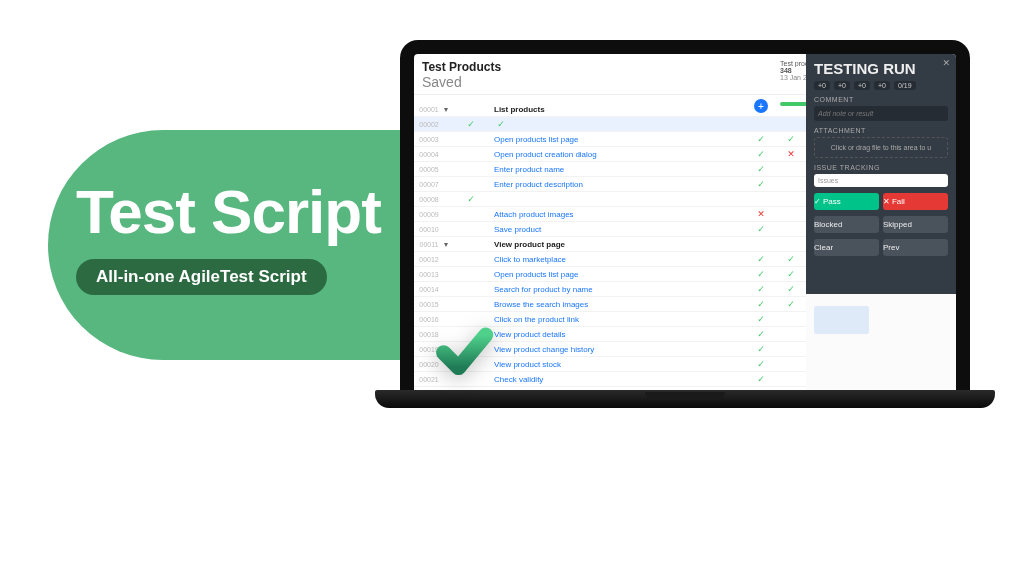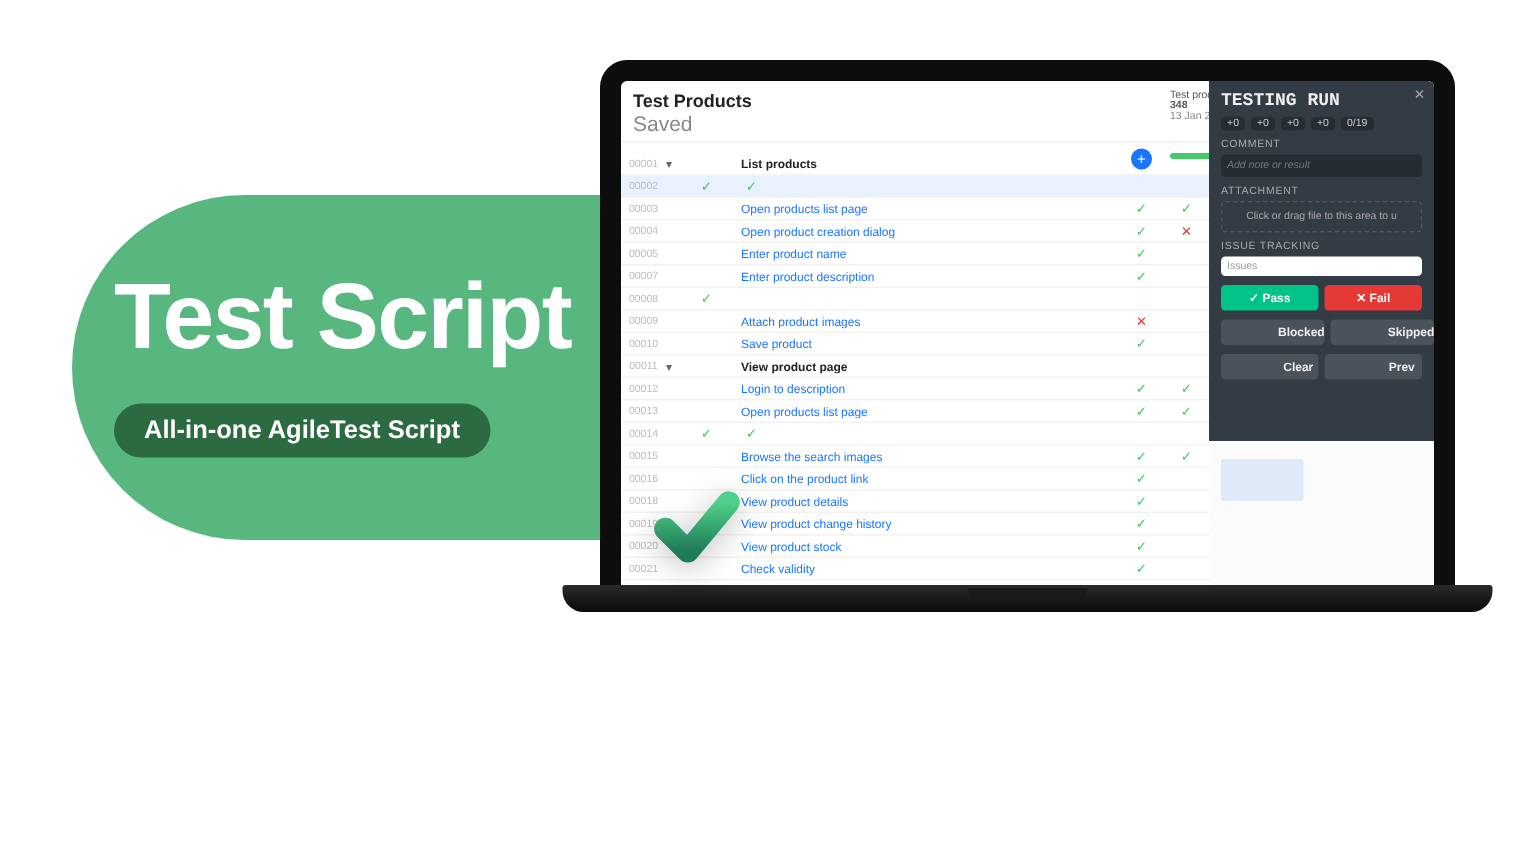--- a/index.html
+++ b/index.html
@@ -9,21 +9,21 @@
     position: absolute;
     left: 48px; top: 130px;
     width: 860px; height: 230px;
     background: #57b77f;
     border-radius: 140px;
     z-index: 1;
   }
   .green-ring { position:absolute; right:38px; top:46px; width:138px; height:138px; border:20px solid #4aa372; border-radius:50%; }
   .hero { position:absolute; left:76px; top:176px; z-index:5; color:#fff; }
   .hero h1 { font-size:62px; font-weight:800; letter-spacing:-1px; }
-  .hero .sub { margin-top:22px; display:inline-block; padding:8px 20px; border-radius:999px; background:#2c6b41; color:#fff; font-size:17px; font-weight:600; }
+  .hero .sub { margin-top:12px; display:inline-block; padding:8px 20px; border-radius:999px; background:#2c6b41; color:#fff; font-size:17px; font-weight:600; }
 
   .laptop {
     position:absolute; left:375px; top:28px; width:620px; height:420px; z-index:4;
   }
   .frame { position:absolute; left:25px; top:0; width:570px; height:365px; background:#0d0d0d; border-radius:18px 18px 4px 4px; padding:14px 14px 6px;margin-top:12px; }
   .screen { width:100%; height:100%; background:#fff; border-radius:4px; overflow:hidden; position:relative; font-size:8px; color:#333; }
   .base { position:absolute; left:0; bottom:40px; width:620px; height:18px; background:linear-gradient(#2a2a2a,#0a0a0a); border-radius:2px 2px 14px 14px; }
   .notch { position:absolute; left:270px; bottom:48px; width:80px; height:8px; background:#1a1a1a; border-radius:0 0 8px 8px; }
 
   .check-badge { position:absolute; left:430px; top:320px; z-index:6; width:68px; height:68px; }
@@ -50,35 +50,35 @@
   .row .id { width:30px; color:#bbb; font-size:7px; text-align:center; }
   .row .chev { width:12px; color:#666; font-size:8px; }
   .row .nm { flex:1; font-size:8px; color:#1976ff; white-space:nowrap; overflow:hidden; text-overflow:ellipsis;padding-left:38px; }
   .row.group .nm { color:#222; font-weight:700; }
   .row .cell { width:30px; text-align:center; font-size:9px; }
   .pass { color:#43c96a; } .fail { color:#e53935; }
   .row.sel { background:#e9f1ff; }
 
   
   .panel { position:absolute; right:0; top:0; width:150px; background:#333b44; color:#eee; font-size:8px; height:240px; padding:6px 8px; }
-  .panel h4 { font-size:12px; font-weight:700; margin-bottom:4px;font-family:Liberation Mono, monospace; }
+  .panel h4 { font-size:15px; font-weight:700; margin-bottom:4px; }
   .close-x { position:absolute; right:6px; top:4px; font-size:9px; color:#aaa; }
   .badges { display:flex; gap:4px; margin-bottom:6px; }
   .badge { background:#262c33; border-radius:3px; padding:1px 4px; font-size:7px; white-space:nowrap; }
   .badge.b { background:#262c33; color:#ccc; }
   .sect { margin-top:6px; }
   .sect .lbl { font-size:7px; color:#aaa; letter-spacing:.5px; margin-bottom:3px; }
   .note { background:#262c33; border-radius:3px; padding:4px; color:#777; font-size:7px; font-style:italic; }
   .drop { border:1px dashed #555; border-radius:3px; padding:6px 4px; font-size:7px; color:#aaa; text-align:center; }
   .inp { background:#fff; border-radius:3px; padding:3px 4px; font-size:7px; color:#999; }
   .btnrow { display:flex; gap:4px; margin-top:6px; }
-  .btn { flex:1; border-radius:3px; padding:4px 0; text-align:center; font-size:8px; font-weight:700; }
+  .btn { flex:1; border-radius:3px; padding:4px 0; text-align:left; font-size:8px; font-weight:400; }
   .b-pass { background:#00c389; color:#fff; }
   .b-fail { background:#e53935; color:#fff; }
-  .b-gray { background:#4a525b; color:#eee;padding-left:38px; }
+  .b-gray { background:#4a525b; color:#eee; }
 
   .calblock { position:absolute; right:0; top:240px; width:150px; bottom:0; background:#fbfbfc; }
   .calcell { position:absolute; left:8px; top:12px; width:55px; height:28px; background:#dfeaf8; border-radius:2px; }
 </style>
 </head>
 <body>
 
 <div class="green-pill">
   <div class="green-ring"></div>
 </div>
@@ -200,34 +200,35 @@
           <div class="row group">
             <span class="id">00011</span>
             <span class="chev">▾</span>
             <span class="nm">View product page</span>
             <span class="cell"></span>
             <span class="cell"></span>
           </div>
           <div class="row">
             <span class="id">00012</span>
             <span class="chev"></span>
-            <span class="nm">Login to description</span>
+            <span class="nm">Click to marketplace</span>
             <span class="cell"><span class="pass">✓</span></span>
             <span class="cell"><span class="pass">✓</span></span>
           </div>
           <div class="row">
             <span class="id">00013</span>
             <span class="chev"></span>
             <span class="nm">Open products list page</span>
             <span class="cell"><span class="pass">✓</span></span>
             <span class="cell"><span class="pass">✓</span></span>
           </div>
           <div class="row">
             <span class="id">00014</span>
             <span class="chev"></span>
+            <span class="nm">Search for product by name</span>
             <span class="cell"><span class="pass">✓</span></span>
             <span class="cell"><span class="pass">✓</span></span>
           </div>
           <div class="row">
             <span class="id">00015</span>
             <span class="chev"></span>
             <span class="nm">Browse the search images</span>
             <span class="cell"><span class="pass">✓</span></span>
             <span class="cell"><span class="pass">✓</span></span>
           </div>

